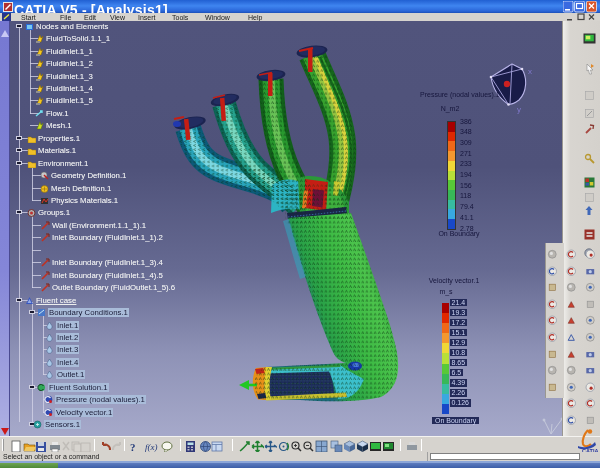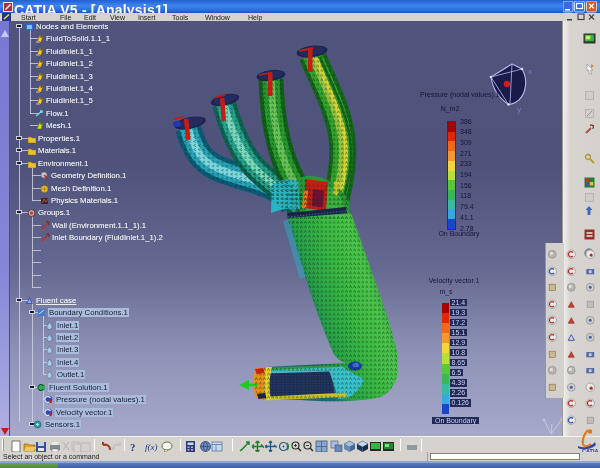--- a/index.html
+++ b/index.html
@@ -350,20 +350,41 @@
       </svg>
       <span style="">Wall (Environment.1.1_1).1</span>
     </div>
 <div class="trow" style="left:41px;top:211.8px">
       <svg width="9" height="9" viewBox="0 0 9 9" style="margin-right:2px">
         <path d="M1,8 L7,2" stroke="#c03020" stroke-width="1.6"></path>
         <path d="M5,1 l3,0 l0,3" stroke="#802010" stroke-width="1" fill="none"></path>
       </svg>
       <span style="">Inlet Boundary (FluidInlet.1_1).2</span>
     </div>
+<div class="trow" style="left:41px;top:236.7px">
+      <svg width="9" height="9" viewBox="0 0 9 9" style="margin-right:2px">
+        <path d="M1,8 L7,2" stroke="#c03020" stroke-width="1.6"></path>
+        <path d="M5,1 l3,0 l0,3" stroke="#802010" stroke-width="1" fill="none"></path>
+      </svg>
+      <span style="">Inlet Boundary (FluidInlet.1_3).4</span>
+    </div>
+<div class="trow" style="left:41px;top:249.2px">
+      <svg width="9" height="9" viewBox="0 0 9 9" style="margin-right:2px">
+        <path d="M1,8 L7,2" stroke="#c03020" stroke-width="1.6"></path>
+        <path d="M5,1 l3,0 l0,3" stroke="#802010" stroke-width="1" fill="none"></path>
+      </svg>
+      <span style="">Inlet Boundary (FluidInlet.1_4).5</span>
+    </div>
+<div class="trow" style="left:41px;top:261.6px">
+      <svg width="9" height="9" viewBox="0 0 9 9" style="margin-right:2px">
+        <path d="M1,8 L7,2" stroke="#c03020" stroke-width="1.6"></path>
+        <path d="M5,1 l3,0 l0,3" stroke="#802010" stroke-width="1" fill="none"></path>
+      </svg>
+      <span style="">Outlet Boundary (FluidOutlet.1_5).6</span>
+    </div>
 <div class="trow" style="left:25px;top:274.1px">
       <svg width="9" height="9" viewBox="0 0 9 9" style="margin-right:2px">
         <path d="M4.5,1 L8,8 L1,8 Z" fill="#3858c0"></path>
         <path d="M4.5,3 L6.5,7 H2.5 Z" fill="#90a8e8"></path>
       </svg>
       <span style="text-decoration:underline;">Fluent case</span>
     </div>
 <div class="trow hl" style="left:37px;top:286.5px">
       <svg width="9" height="9" viewBox="0 0 9 9" style="margin-right:2px">
         <rect x="1" y="1" width="7" height="7" fill="#4878c8"></rect>

